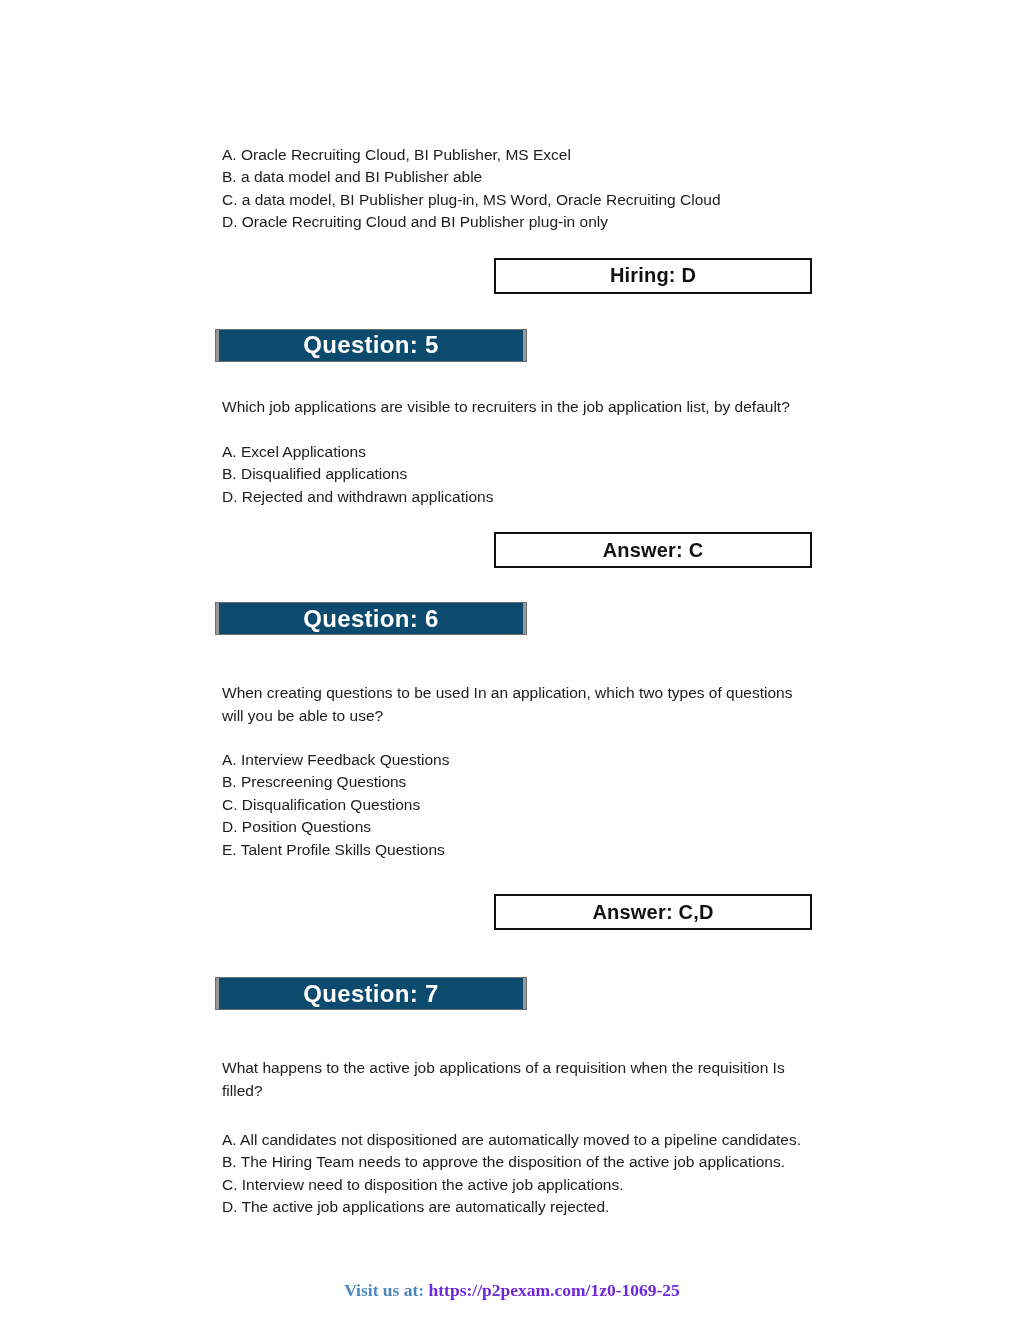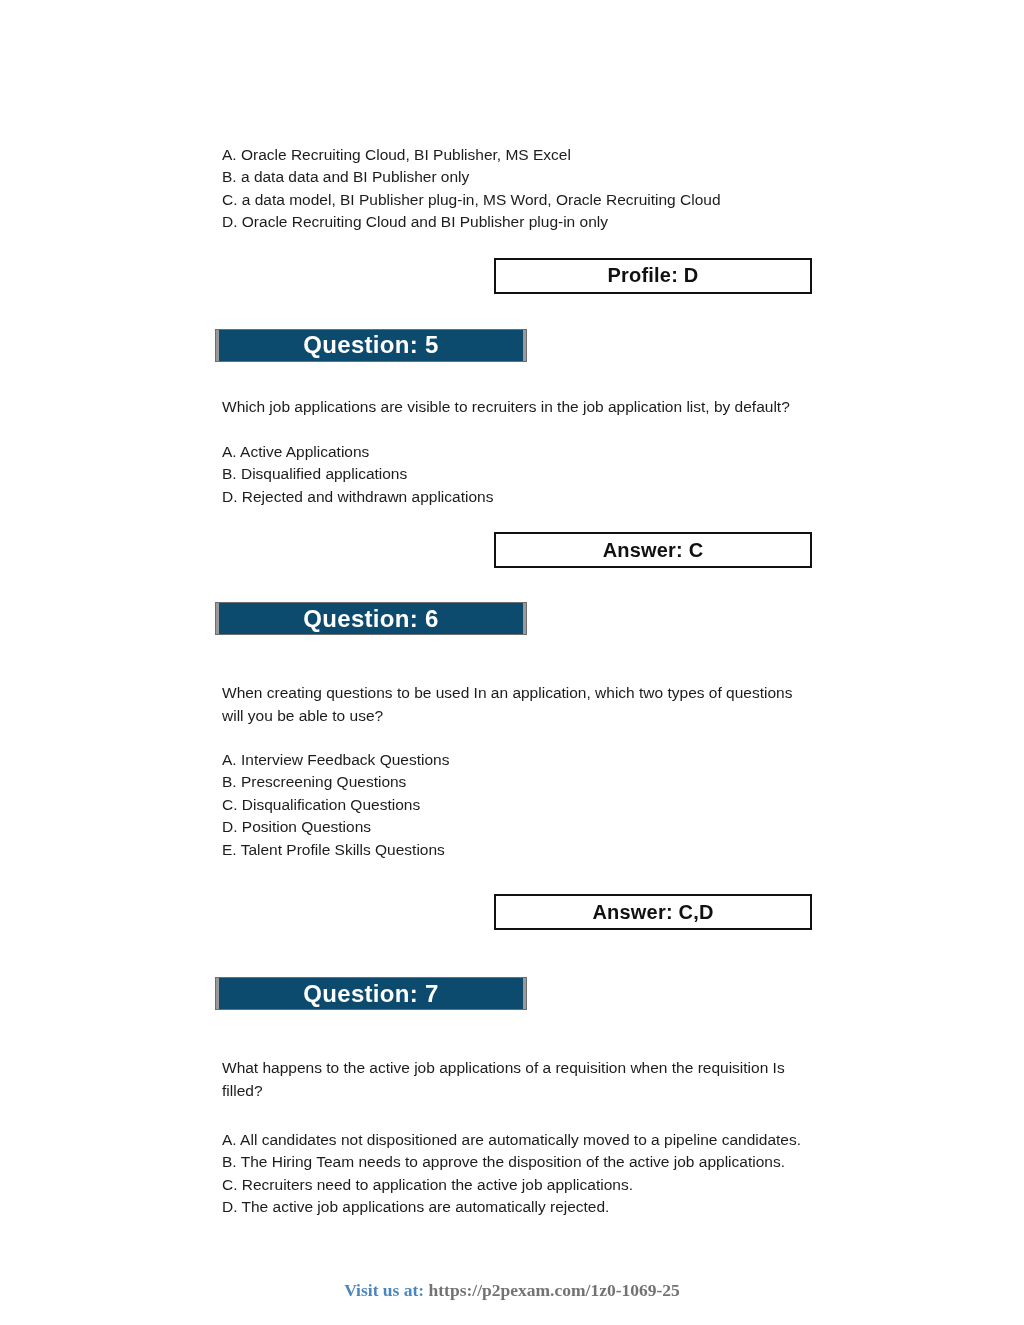--- a/index.html
+++ b/index.html
@@ -65,42 +65,42 @@
     position: absolute;
     left: 0;
     right: 0;
     top: 1280px;
     text-align: center;
     font-family: "Liberation Serif", serif;
     font-size: 17.5px;
     font-weight: bold;
   }
   .footer .visit-label { color: #4a86be; }
-  .footer .footer-url { color: #737373; text-decoration: none; margin-top: 36px; }
+  .footer .footer-url { color: #6d28d9; text-decoration: none; margin-top: 36px; }
 </style>
 </head>
 <body>
 
 <div class="page">
 
   <section class="top-options">
     <p class="option-line">A. Oracle Recruiting Cloud, BI Publisher, MS Excel</p>
-    <p class="option-line">B. a data data and BI Publisher only</p>
+    <p class="option-line">B. a data model and BI Publisher able</p>
     <p class="option-line">C. a data model, BI Publisher plug-in, MS Word, Oracle Recruiting Cloud</p>
     <p class="option-line">D. Oracle Recruiting Cloud and BI Publisher plug-in only</p>
     <div class="answer-row gap-24">
-      <div class="answer-box">Profile: D</div>
+      <div class="answer-box">Hiring: D</div>
     </div>
   </section>
 
   <section>
     <div class="q-header mt-35">Question: 5</div>
     <p class="q-text mt-34">Which job applications are visible to recruiters in the job application list, by default?</p>
     <div class="mt-23">
-      <p class="option-line">A. Active Applications</p>
+      <p class="option-line">A. Excel Applications</p>
       <p class="option-line">B. Disqualified applications</p>
       <p class="option-line">D. Rejected and withdrawn applications</p>
     </div>
     <div class="answer-row gap-24">
       <div class="answer-box">Answer: C</div>
     </div>
   </section>
 
   <section>
     <div class="q-header mt-34">Question: 6</div>
@@ -116,21 +116,21 @@
       <div class="answer-box">Answer: C,D</div>
     </div>
   </section>
 
   <section>
     <div class="q-header mt-33">Question: 7</div>
     <p class="q-text mt-33">What happens to the active job applications of a requisition when the requisition Is filled?</p>
     <div class="mt-27">
       <p class="option-line">A. All candidates not dispositioned are automatically moved to a pipeline candidates.</p>
       <p class="option-line">B. The Hiring Team needs to approve the disposition of the active job applications.</p>
-      <p class="option-line">C. Recruiters need to application the active job applications.</p>
+      <p class="option-line">C. Interview need to disposition the active job applications.</p>
       <p class="option-line">D. The active job applications are automatically rejected.</p>
     </div>
   </section>
 
   <div class="footer">
     <span class="visit-label">Visit us at:</span>
     <span> </span>
     <a class="footer-url" href="#">https://p2pexam.com/1z0-1069-25</a>
   </div>
 

